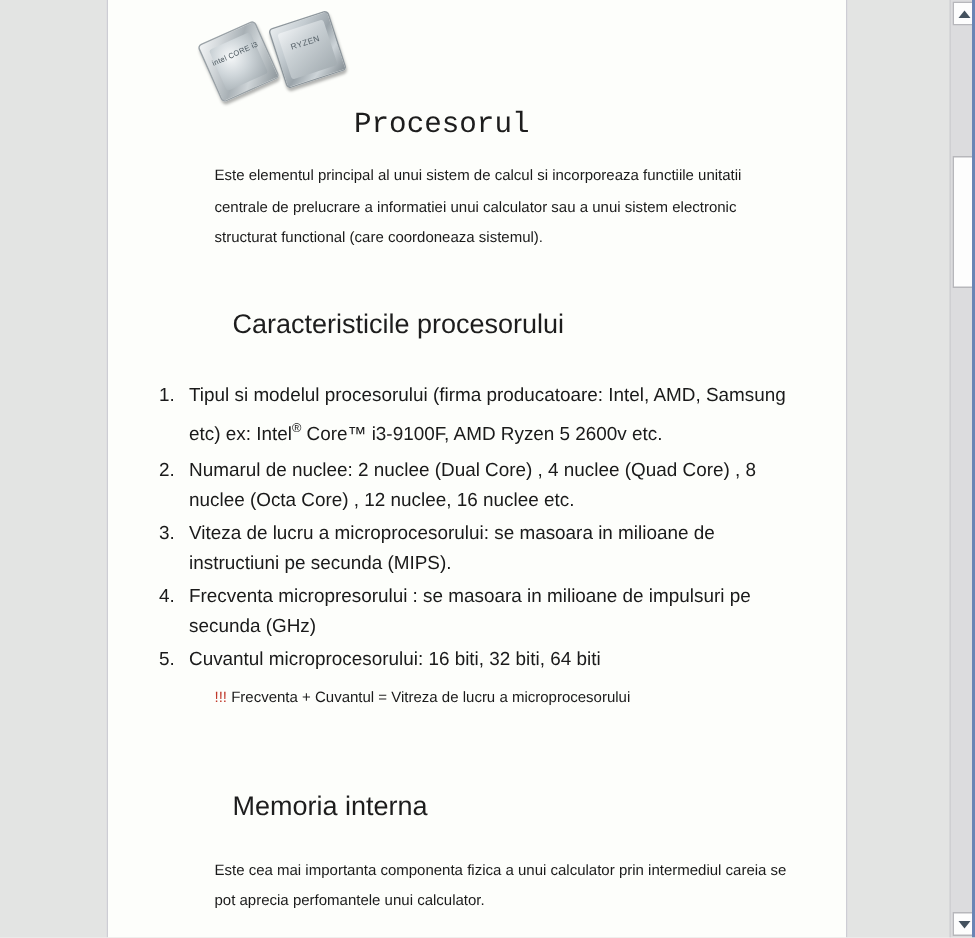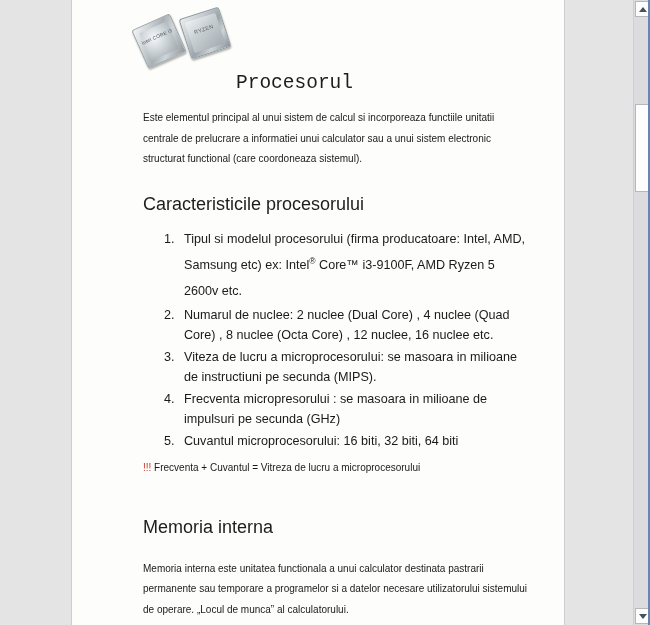--- a/index.html
+++ b/index.html
@@ -124,41 +124,41 @@
     margin: 0 0 0 0;
     padding: 0 0 0 164px;
     line-height: 26px;
     font-family: Liberation Mono, monospace;
   }
   .h2 {
     font-size: 18px;
     font-weight: 400;
     color: #1d1d1d;
     line-height: 24px;
-    margin: 0;
+    margin: 12px;
     padding: 0 0 0 71px;
     font-family: "Liberation Sans", sans-serif;
   }
   p.body {
     font-size: 10px;
     color: #1a1a1a;
     line-height: 20.5px;
     margin: 0;
     padding: 0 36px 0 71px;
     font-family: "Liberation Sans", sans-serif;
   }
   .spacer-12 { height: 12px; }
   .spacer-10 { height: 10px; }
   .spacer-18 { height: 18px; }
   .spacer-22 { height: 22px; }
   .spacer-6  { height: 6px;  }
 
   ol.numbered {
     margin: 0;
-    padding: 0 34px 0 106px;
+    padding: 0 34px 0 48px;
     font-size: 12.6px;
     color: #1a1a1a;
     line-height: 20.5px;
     font-family: "Liberation Sans", sans-serif;
   }
   ol.numbered > li {
     padding-left: 6px;
     margin: 0 0 1px 0;
   }
   ol.numbered > li.tall {
@@ -278,20 +278,21 @@
 
       <p class="note"><span class="bangs">!!!</span><span> Frecventa + Cuvantul = Vitreza de lucru a microprocesorului</span></p>
 
       <div class="spacer-18"></div>
       <div class="spacer-18"></div>
 
       <div class="h2">Memoria interna</div>
 
       <div class="spacer-10"></div>
 
+      <p class="body">Este cea mai importanta componenta fizica a unui calculator prin intermediul careia se pot aprecia perfomantele unui calculator.</p>
       <div class="spacer-10"></div>
       <p class="body">Memoria interna este unitatea functionala a unui calculator destinata pastrarii permanente sau temporare a programelor si a datelor necesare utilizatorului sistemului de operare. „Locul de munca” al calculatorului.</p>
 
     </div>
   </div>
 
   <div id="scrollbar">
     <div class="sb-btn up">
       <span class="arrow up"></span>
     </div>

